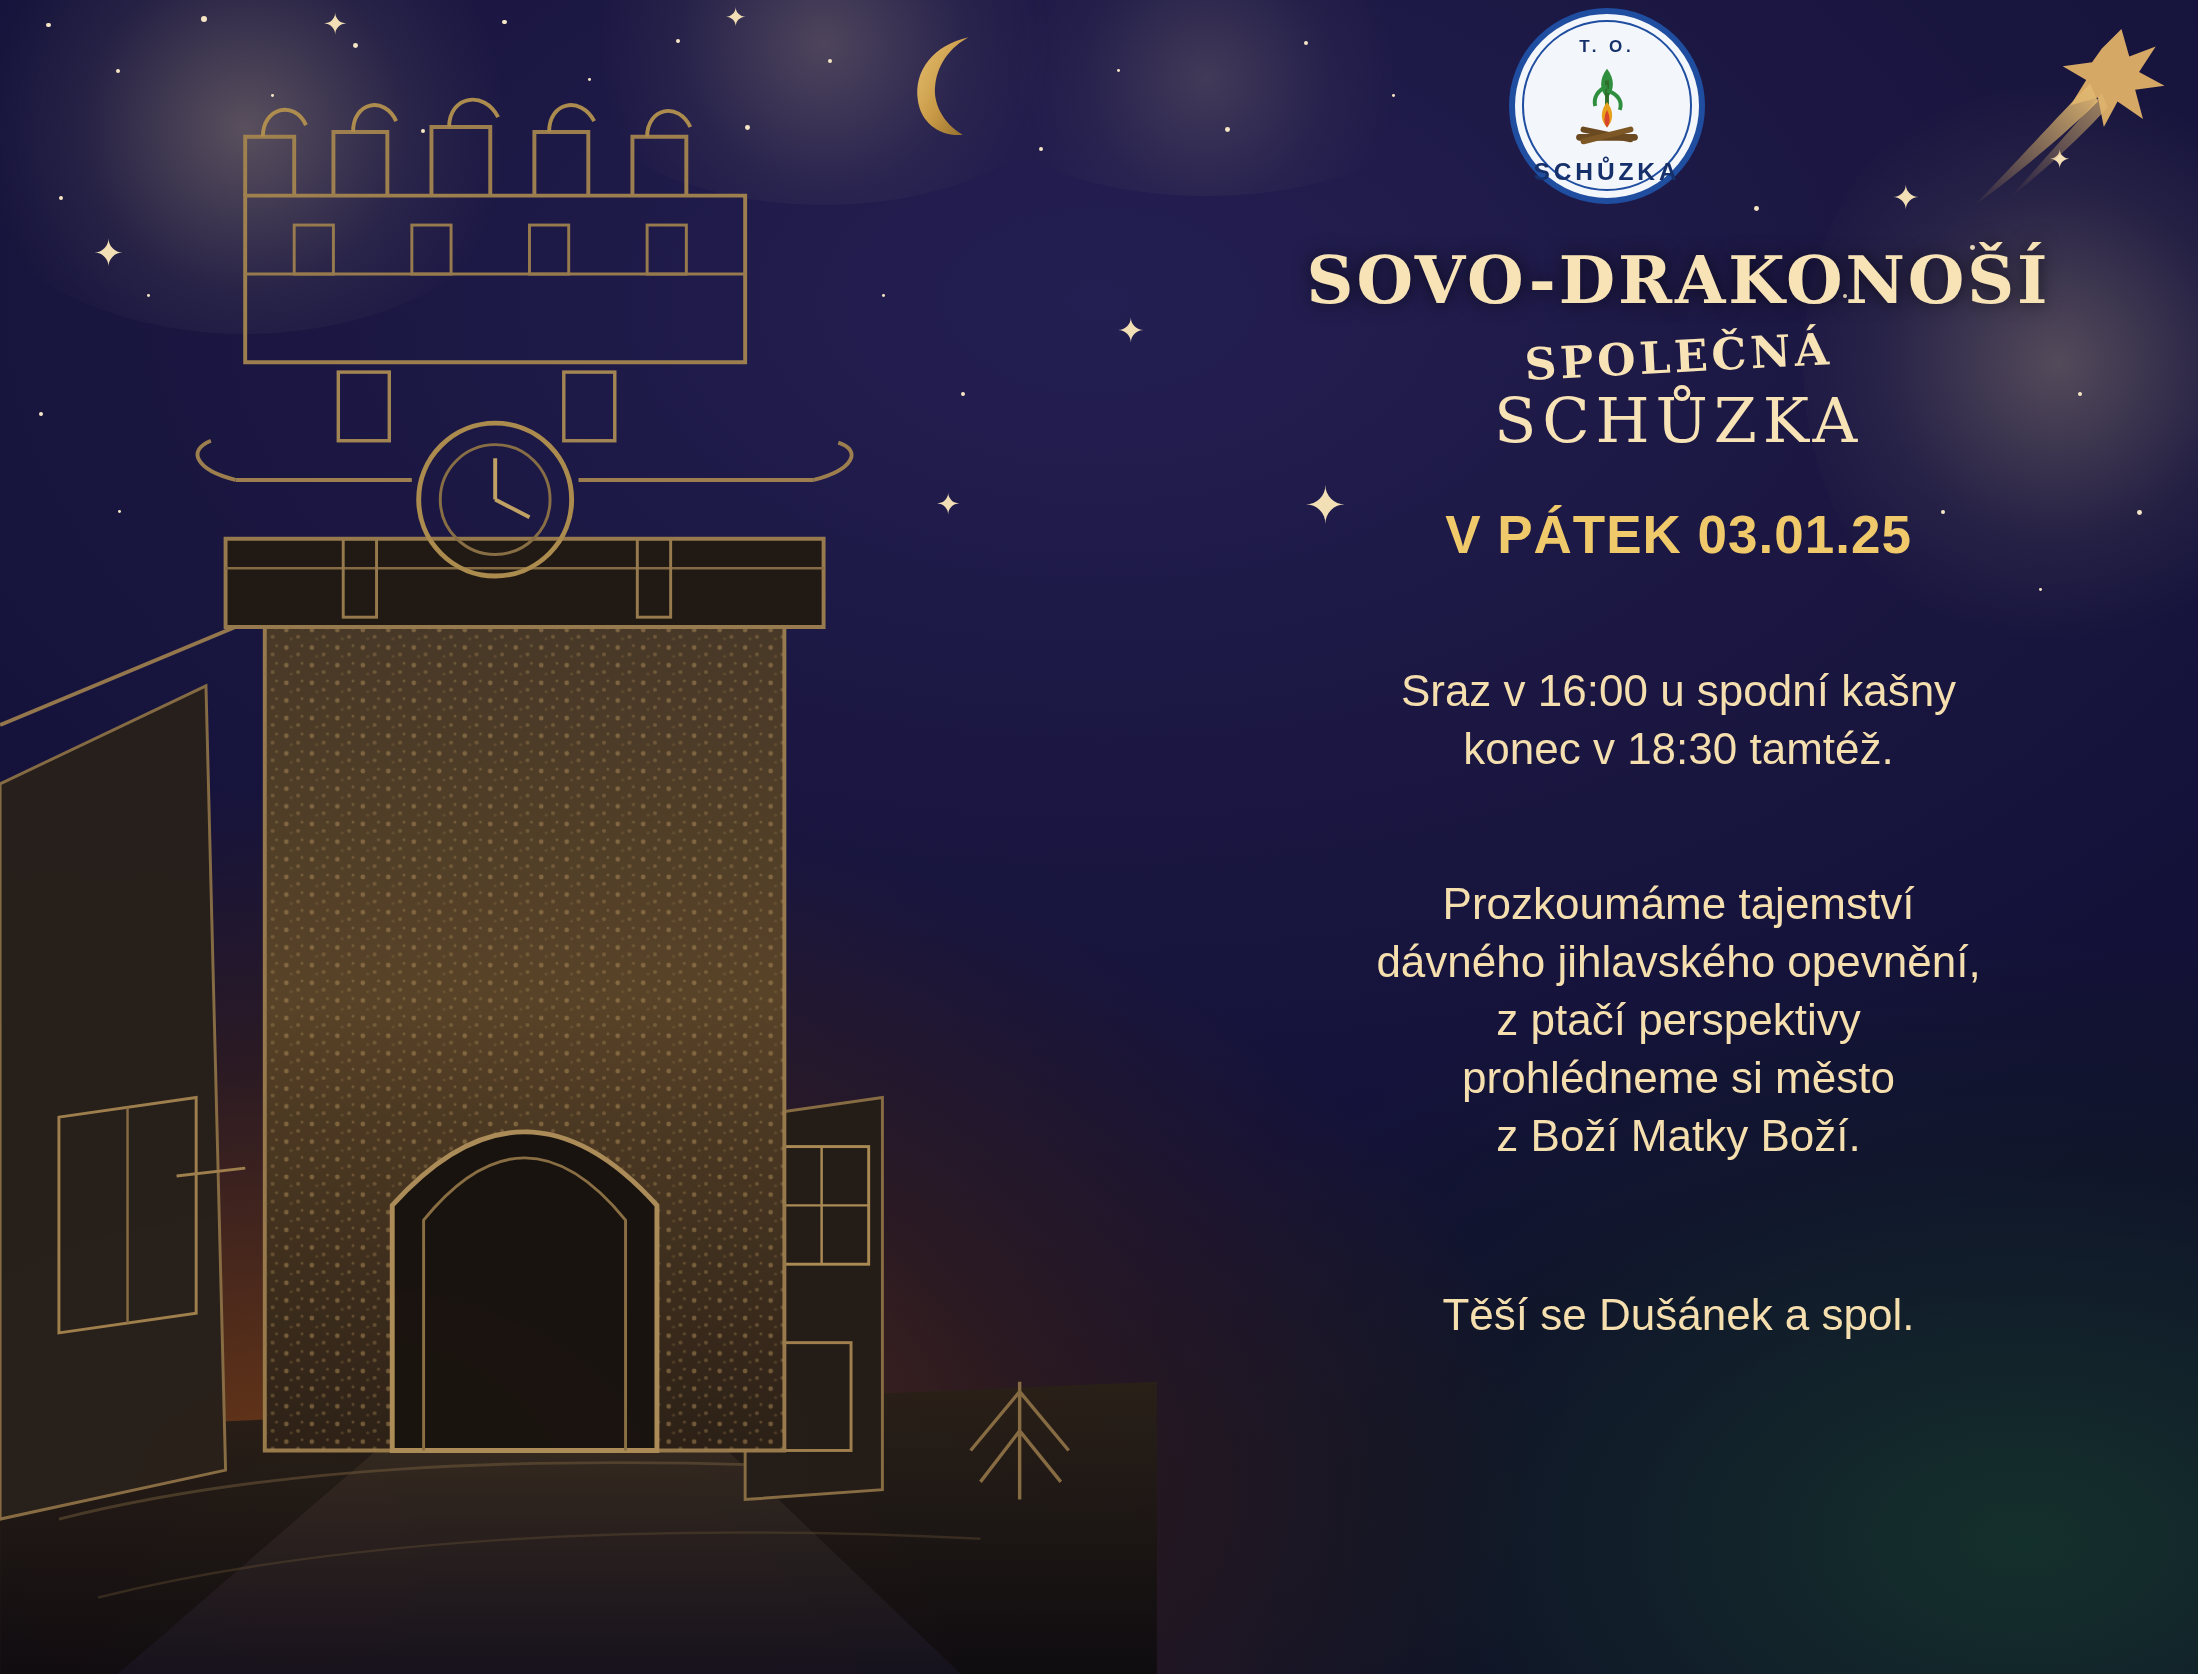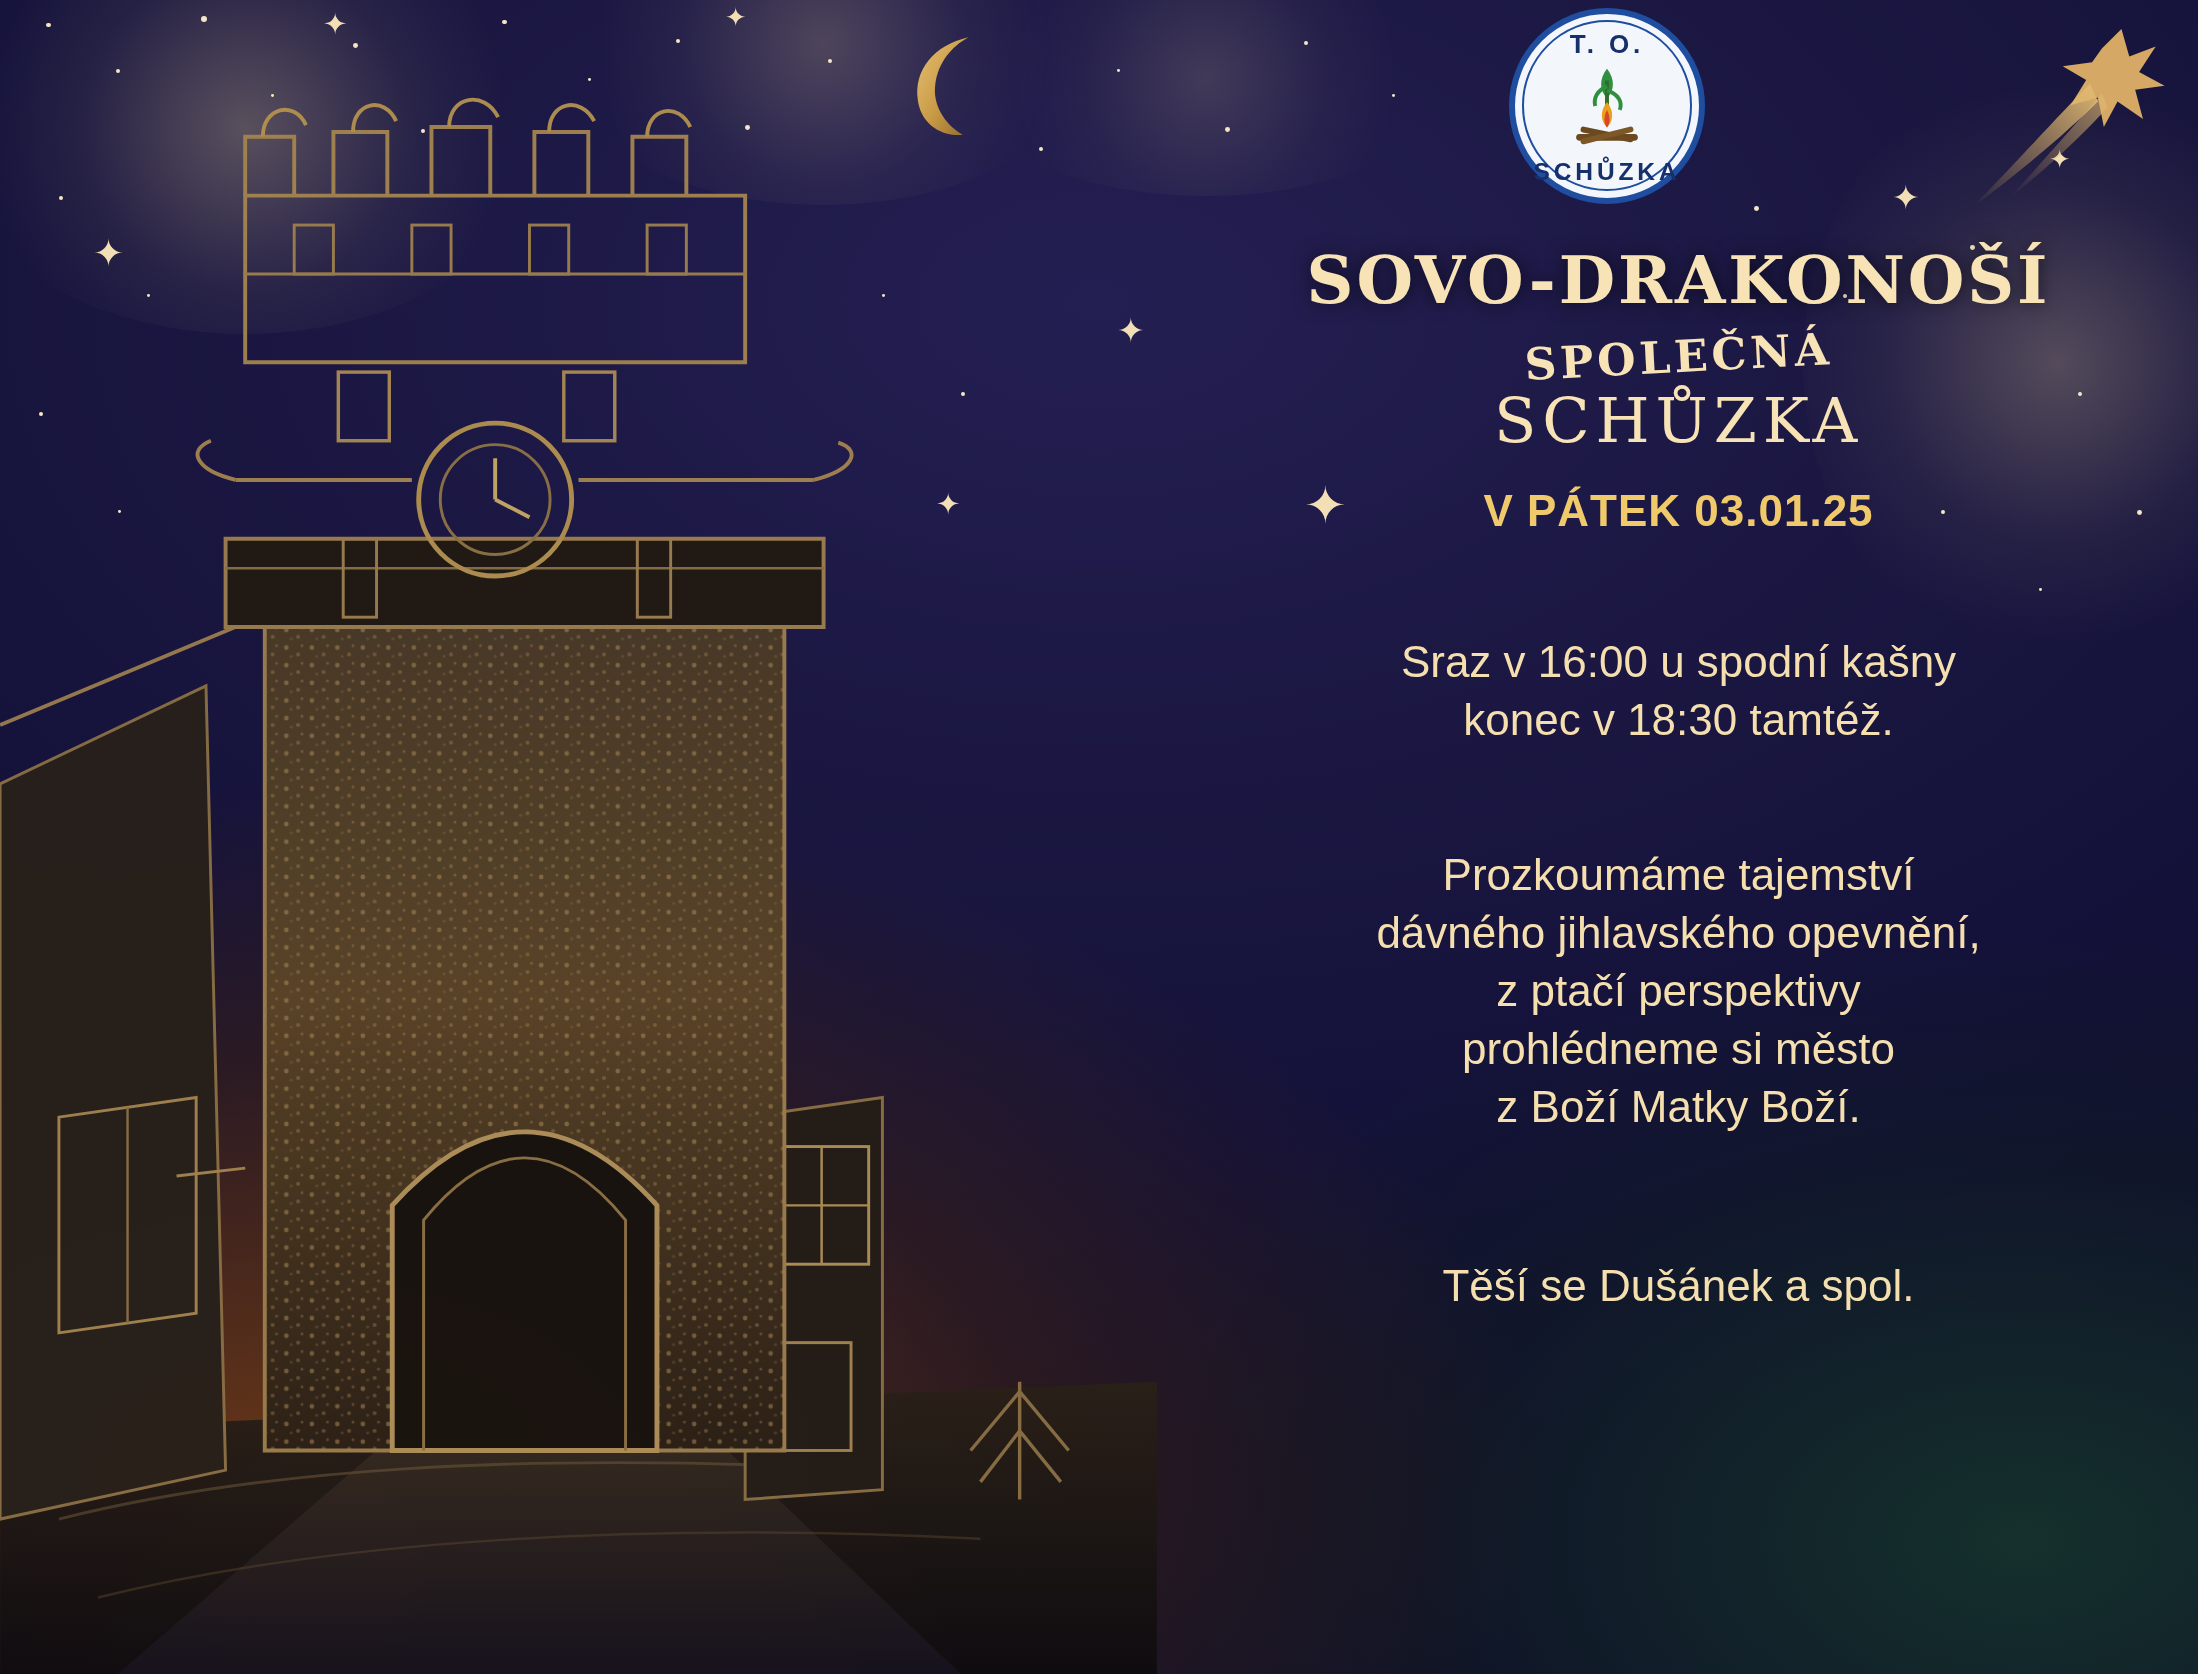--- a/index.html
+++ b/index.html
@@ -96,21 +96,21 @@
   #logo .logo-text-top,
   #logo .logo-text-bottom {
     position: absolute;
     width: 100%;
     text-align: center;
     color: #15306a;
     font-weight: bold;
     font-family: "Liberation Sans", sans-serif;
     letter-spacing: 3.9px;
   }
-  #logo .logo-text-top { top: 21px; font-size: 26px; }
+  #logo .logo-text-top { top: 29px; font-size: 17px; }
   #logo .logo-text-bottom { bottom: 17.6px; font-size: 24.5px; }
 
   
   #content {
     position: absolute;
     left: 1181px;
     top: 248px;
     width: 995px;
     text-align: center;
     color: #f6e2b4;
@@ -138,24 +138,24 @@
     font-family: "DejaVu Serif", serif;
     font-weight: normal;
     font-size: 62px;
     letter-spacing: 5.9px;
     color: #f7e3b6;
     margin-top: 2px;
   }
   #date-line {
     font-family: "Liberation Sans", sans-serif;
     font-weight: bold;
-    font-size: 44px;
+    font-size: 53px;
     letter-spacing: 1px;
     color: #f0c96a;
-    margin-top: 29px;
+    margin-top: 47px;
   }
   .body-block {
     font-family: "Liberation Sans", sans-serif;
     font-size: 44px;
     line-height: 1.32;
     color: #f6dfae;
     margin-top: 97px;
   }
   #closing {
     font-family: Liberation Sans, sans-serif;

